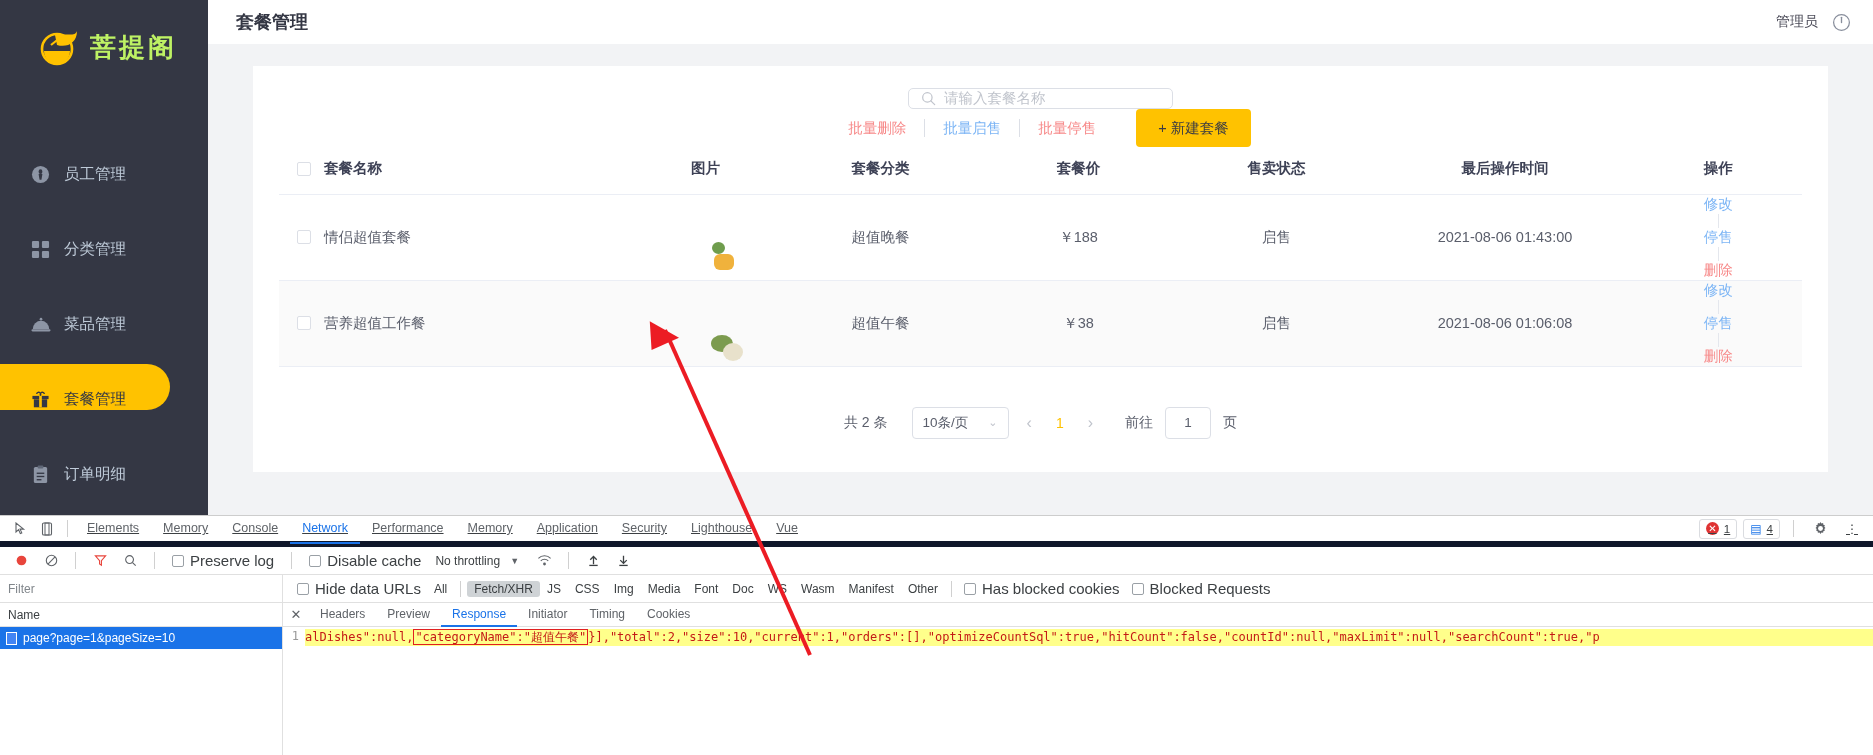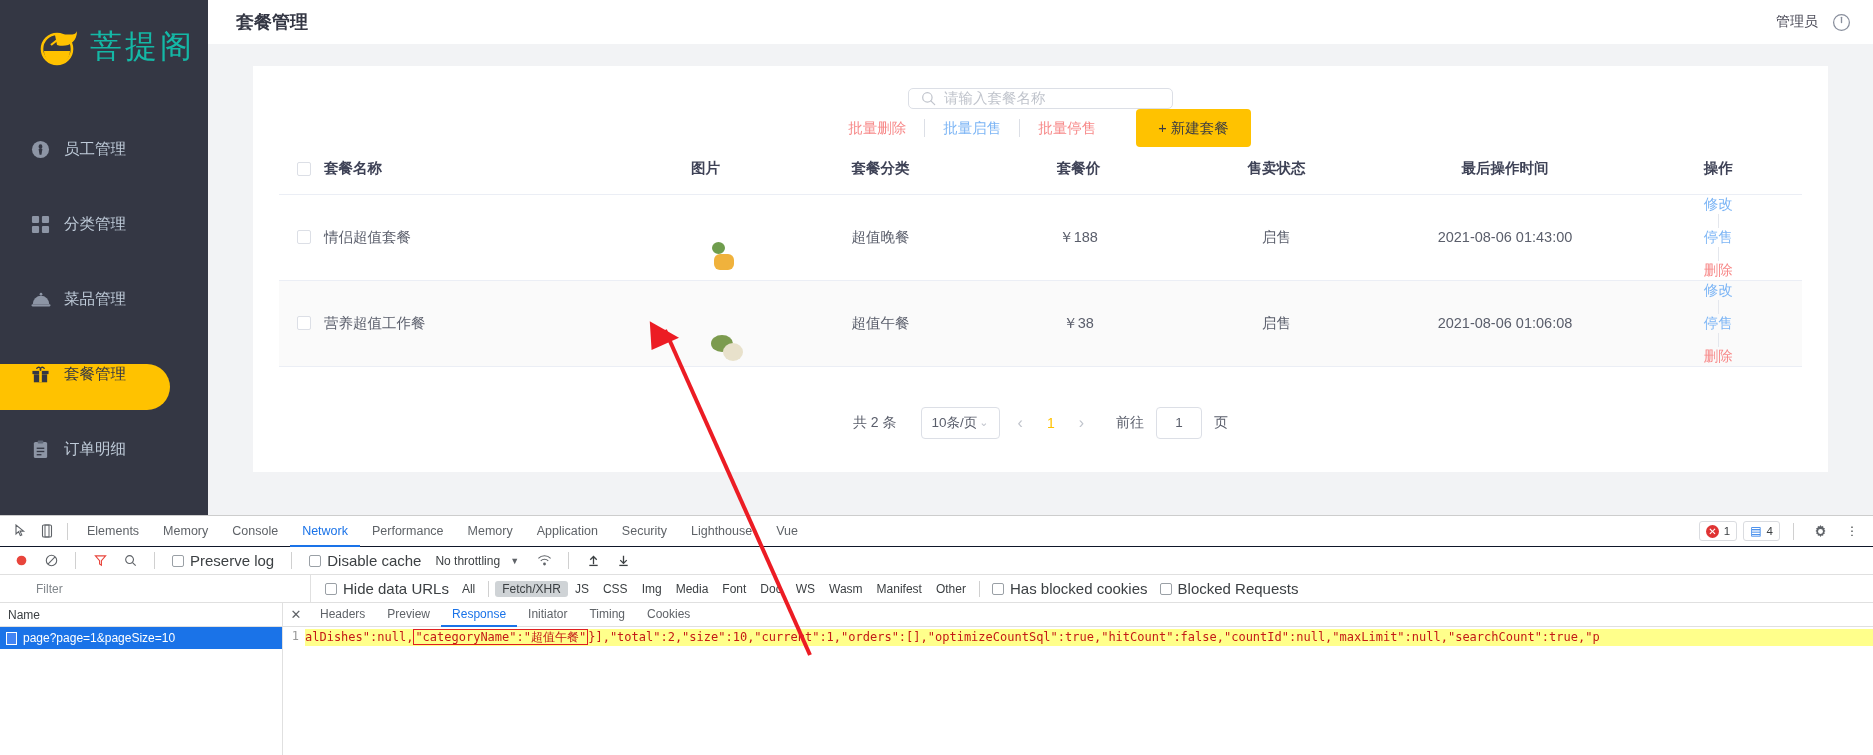--- a/index.html
+++ b/index.html
@@ -13,25 +13,25 @@
   
   #web-app { position: absolute; left: 0; top: 0; width: 1873px; height: 515px; background: #f2f3f5; }
 
   
   #sidebar {
     position: absolute; left: 0; top: 0; width: 208px; height: 515px;
     background: #343744;
   }
   .brand { display: flex; align-items: center; gap: 9px; padding: 25px 0 0 37px; }
   .brand-mark { position: relative; width: 44px; height: 44px; flex: none; }
-  .brand-text { color: #14b8a6; font-size: 32px; letter-spacing: 3px; font-weight: 400; }
+  .brand-text { color: #bef264; font-size: 26px; letter-spacing: 3px; font-weight: 700; }
 
   .nav { margin-top: 70px; }
   .nav-item {
-    display: flex; align-items: flex-start; gap: 13px;
+    display: flex; align-items: flex-end; gap: 13px;
     height: 46px; padding-left: 30px;
     color: #bfcbd9; font-size: 15.5px; cursor: pointer;
     margin-bottom: 29px; border-radius: 0 23px 23px 0;
   }
   .nav-item.active { background: #ffc200; color: #343744; font-weight: 500; width: 170px; }
   .nav-icon { width: 21px; height: 21px; display: inline-flex; align-items: center; justify-content: center; flex: none; }
   .nav-icon svg { display: block; }
 
   
   #topbar {
@@ -92,48 +92,48 @@
   .ops { display: flex; align-items: center; justify-content: center; gap: 0; flex-direction: column; }
   .op { font-size: 14.5px; cursor: pointer; padding: 0 11px; }
   .op.edit, .op.stop { color: #7cb5f5; }
   .op.del { color: #f78989; }
   .op-sep { width: 1px; height: 14px; background: #e4e7ed; }
 
   
   .pager { display: flex; align-items: center; justify-content: center; gap: 12px; margin-top: 40px; font-size: 14px; color: #5a5e6b; }
   .pager .total { margin-right: 12px; }
   .sizer {
-    height: 32px; border: 1px solid #dcdfe6; border-radius: 4px; width: 79px;
+    height: 32px; border: 1px solid #dcdfe6; border-radius: 4px; width: 97px;
     display: flex; align-items: center; justify-content: space-between; padding: 0 10px; cursor: pointer;
   }
   .sizer .lbl { font-size: 13.5px; color: #5a5e6b; }
   .caret { color: #c0c4cc; font-size: 11px; }
   .arrow { color: #c0c4cc; font-size: 16px; padding: 0 6px; cursor: pointer; }
   .pagenum { color: #ffc200; font-size: 14px; padding: 0 6px; cursor: pointer; }
   .jumpbox { width: 46px; height: 32px; border: 1px solid #dcdfe6; border-radius: 4px; display: flex; align-items: center; justify-content: center; font-size: 13.5px; color: #5a5e6b; }
 
   
   #devtools { position: absolute; left: 0; top: 515px; width: 1873px; height: 240px; background: #fff; border-top: 1px solid #cdcdcd; font-size: 12px; color: #3c4043; font-family: "Liberation Sans", sans-serif; }
-  .dt-row1 { height: 31px; display: flex; align-items: center; border-bottom: 1px solid #0f172a; padding: 0 8px; }
+  .dt-row1 { height: 31px; display: flex; align-items: center; border-bottom: 6px solid #0f172a; padding: 0 8px; text-decoration: underline; }
   .dt-icon-btn { width: 26px; height: 24px; display: inline-flex; align-items: center; justify-content: center; cursor: pointer; }
   .dt-divider { width: 1px; height: 17px; background: #d0d0d0; margin: 0 7px; }
   .dt-tabs { display: flex; align-items: center; gap: 0; flex: 1; }
   .dt-tab { padding: 0 12px; height: 31px; line-height: 31px; color: #5f6368; cursor: pointer; font-size: 12.5px; }
   .dt-tab.active { color: #1a73e8; box-shadow: inset 0 -2px 0 #1a73e8; }
   .dt-right { display: flex; align-items: center; gap: 6px; }
   .badge { display: inline-flex; align-items: center; gap: 5px; border: 1px solid #dadce0; border-radius: 3px; padding: 1px 6px; height: 20px; font-size: 11.5px; color: #3c4043; cursor: pointer; }
   .dot-err { width: 13px; height: 13px; border-radius: 50%; background: #df3333; color: #fff; font-size: 10px; display: inline-flex; align-items: center; justify-content: center; }
 
   .dt-row2 { height: 28px; display: flex; align-items: center; border-bottom: 1px solid #e0e0e0; padding: 0 8px; gap: 4px; }
   .chk { width: 12px; height: 12px; border: 1px solid #9aa0a6; border-radius: 2px; display: inline-block; background: #fff; flex: none; }
   .chk-label { display: inline-flex; align-items: center; gap: 6px; cursor: pointer; font-size: 15px; padding: 0 6px; }
   .throttle { font-size: 12px; color: #3c4043; padding-left: 4px; cursor: pointer; }
   .tri { color: #5f6368; font-size: 9px; padding: 0 8px 0 6px; }
 
-  .dt-row3 { height: 28px; display: flex; align-items: center; border-bottom: 1px solid #e0e0e0; padding-left: 28px; }
+  .dt-row3 { height: 28px; display: flex; align-items: center; border-bottom: 1px solid #e0e0e0; }
   .filter-input { width: 283px; height: 100%; display: flex; align-items: center; padding-left: 8px; border-right: 1px solid #e0e0e0; color: #80868b; font-size: 12px; }
   .ftypes { display: flex; align-items: center; gap: 0; padding-left: 8px; flex: 1; }
   .ftype { padding: 1px 7px; cursor: pointer; font-size: 12px; color: #3c4043; border-radius: 3px; }
   .ftype.active { background: #cfd3d6; }
   .fsep { width: 1px; height: 16px; background: #d0d0d0; margin: 0 6px; }
 
   .dt-body { display: flex; height: 153px; }
   .req-list { width: 283px; border-right: 1px solid #e0e0e0; text-align: center; }
   .req-head { height: 24px; display: flex; align-items: center; padding-left: 8px; border-bottom: 1px solid #e0e0e0; font-size: 12px; color: #3c4043; }
   .req-row { height: 22px; display: flex; align-items: center; gap: 6px; padding-left: 6px; background: #1a73e8; color: #fff; font-size: 12px; cursor: pointer; }

